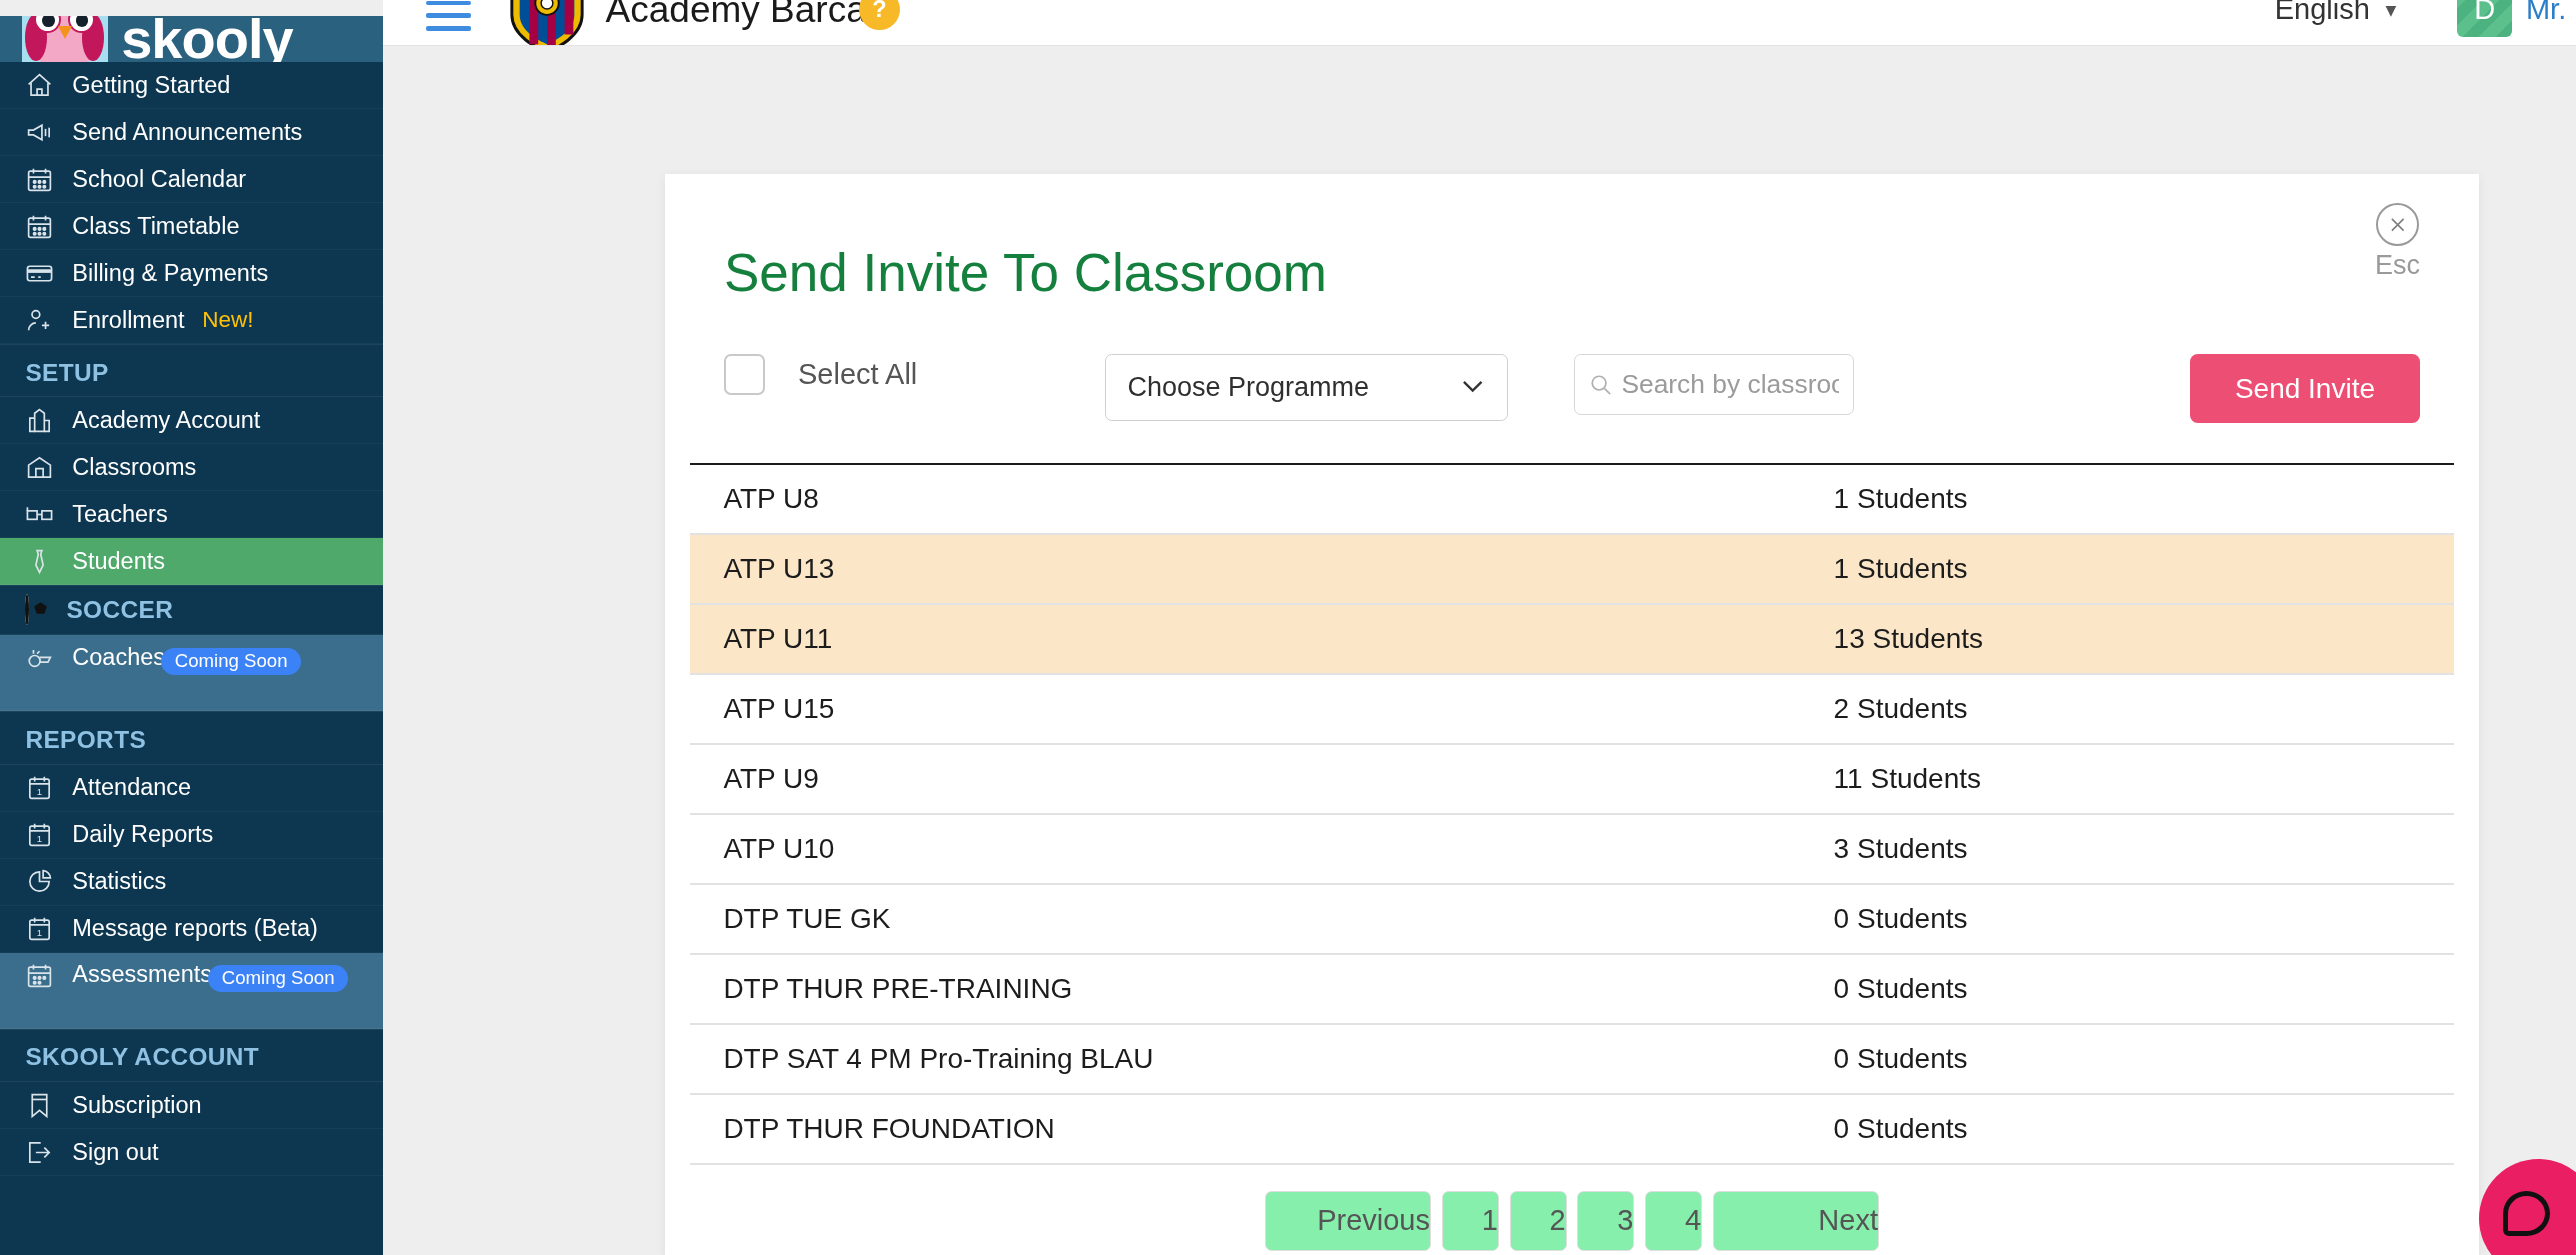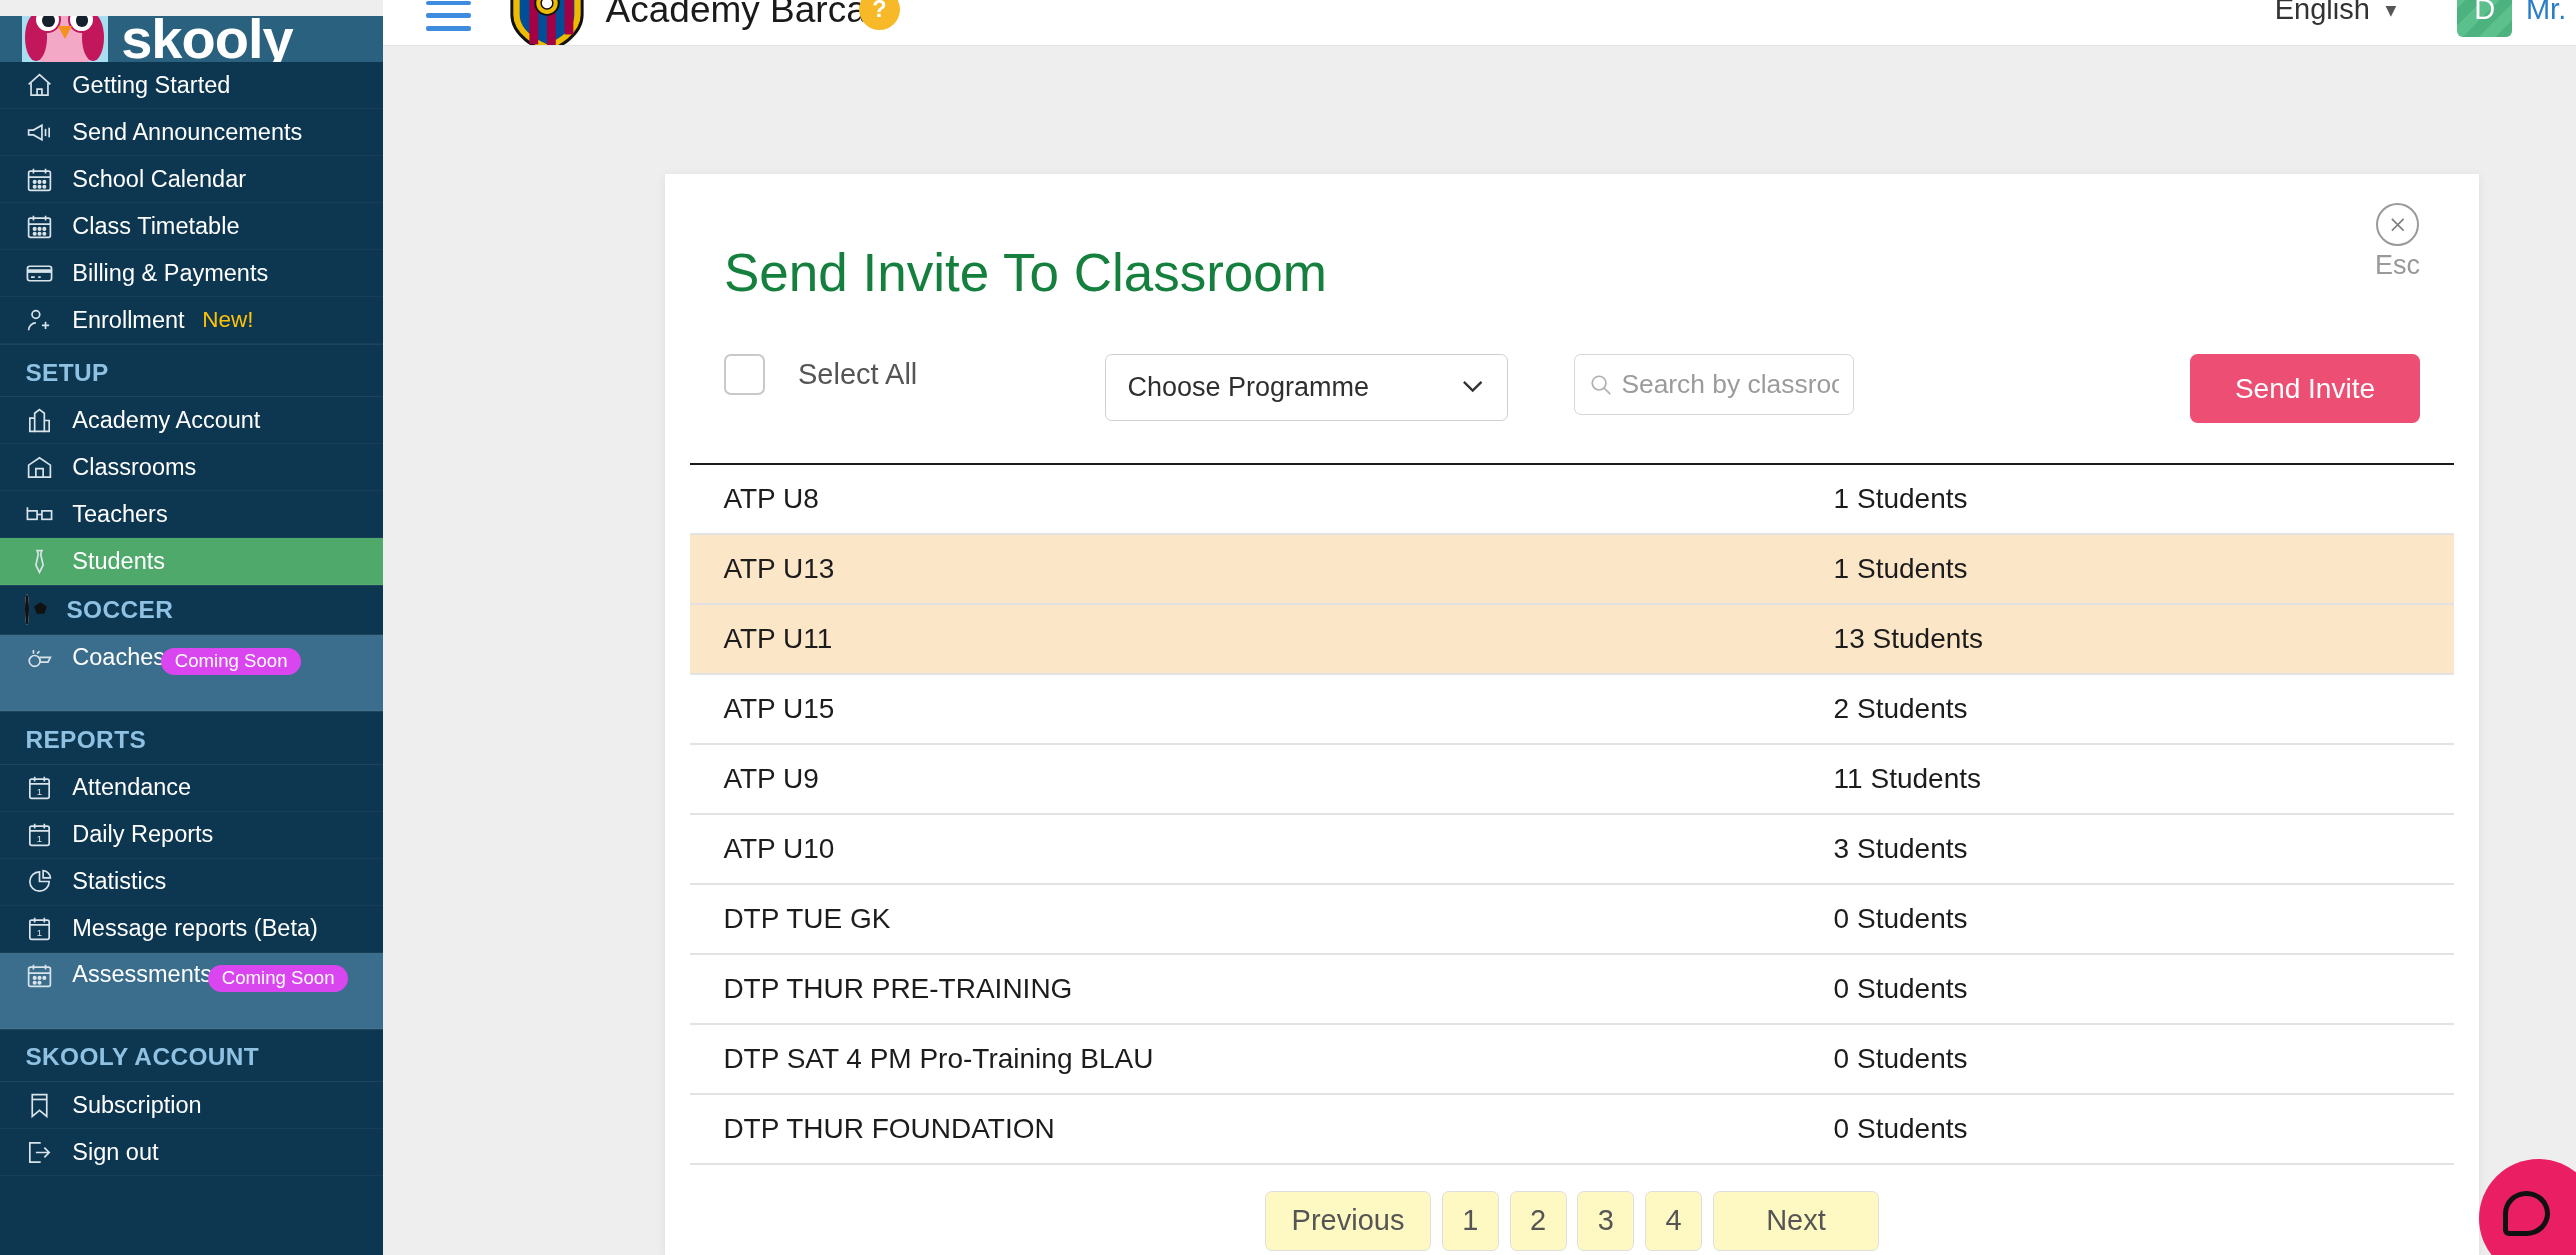--- a/index.html
+++ b/index.html
@@ -98,21 +98,21 @@
   .nav-item .lbl { margin-left: 5.9px; }
   .badge-new {
     color: #ffc107; font-weight: 400; font-size: 22.5px;
     margin-left: 17.6px;
   }
   .nav-item.active-green { background: #4fa96b; }
   .nav-item.soon { background: #3b6e8c; height: 76px; align-items: flex-start; padding-top: 8.8px; }
   .soon-wrap { display: flex; flex-direction: row; }
   .badge-soon {
     display: inline-block;
-    background: #d946ef;
+    background: #3b82f6;
     color: #fff;
     font-size: 18.6px;
     border-radius: 13.7px;
     padding: 2px 13.7px 2.9px;
     margin-top: 3.9px;
     margin-left: -3.9px;
     align-self: flex-start;
   }
   .section-head {
     color: #8fc2e2;
@@ -259,23 +259,23 @@
   }
   .row.sel { background: #fce6c8; }
   .row .cname { font-size: 28px; color: #1c1c1c; }
   .row .ccount { font-size: 28px; color: #1c1c1c; margin-left: auto; width: 587px; }
 
   #pagination {
     display: flex; justify-content: center; align-items: center;
     margin-top: 25.4px; gap: 10.8px;
   }
   .pg {
-    background: #fef9c3; border: 1px solid #dedede;
+    background: #86efac; border: 1px solid #dedede;
     border-radius: 6.8px; color: #555;
-    font-size: 29px; padding: 12.7px 0; text-align: center;
+    font-size: 29px; padding: 12.7px 0; text-align: right;
     min-width: 57px; cursor: pointer;
     font-family: "Liberation Sans", sans-serif;
   }
   .pg.wide { min-width: 166px; }
 
   
   #chat-bubble {
     position: absolute; right: -21.5px; bottom: -21.5px;
     width: 119px; height: 119px; border-radius: 50%;
     background: #e91e63;

